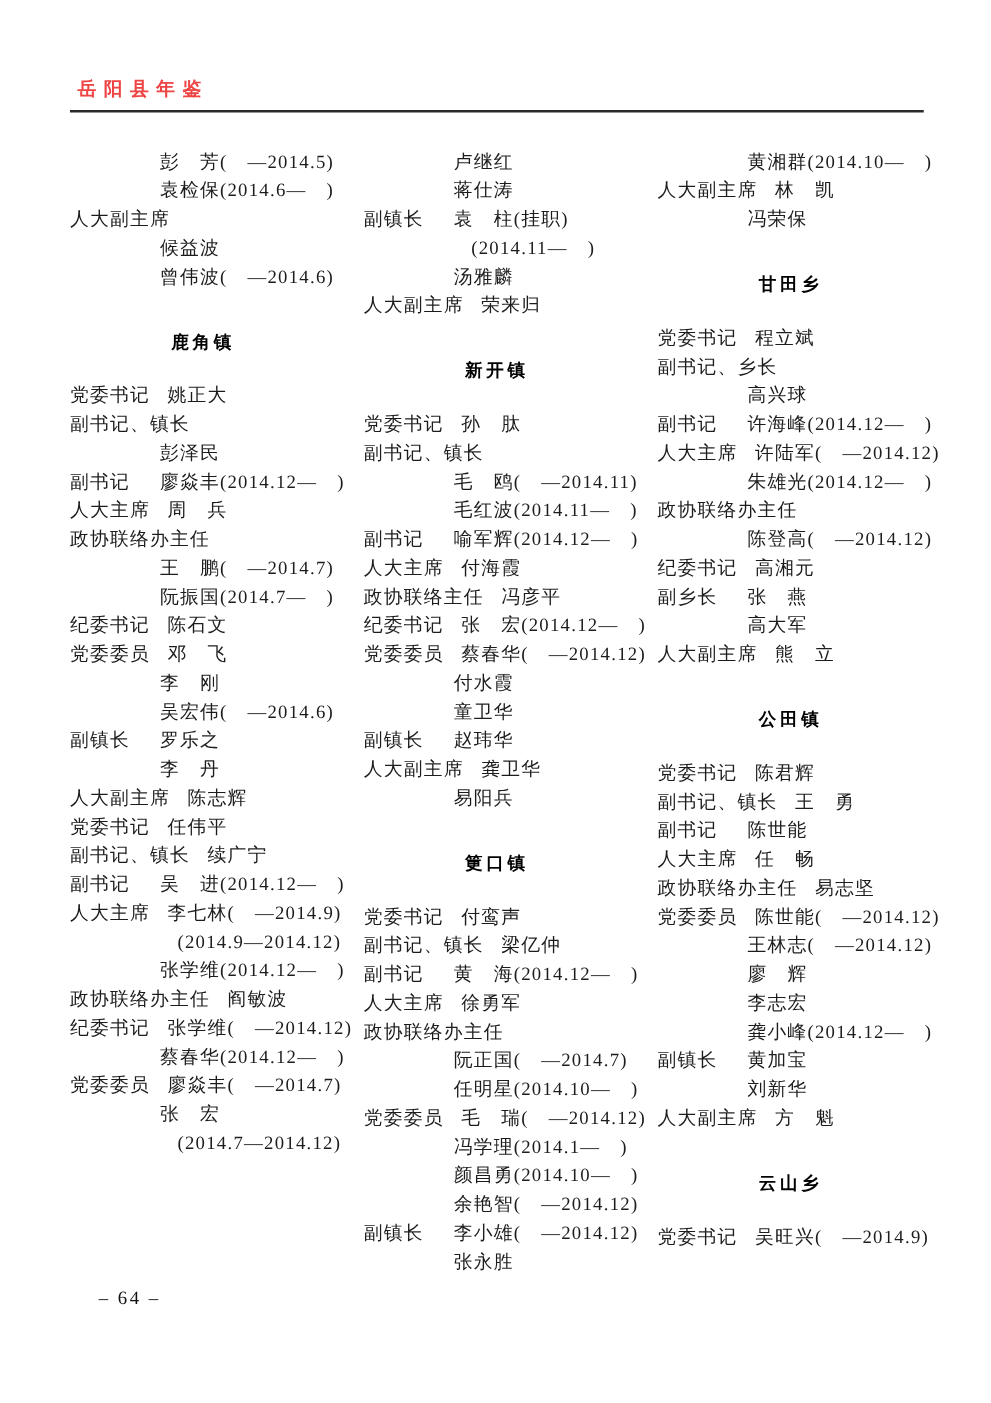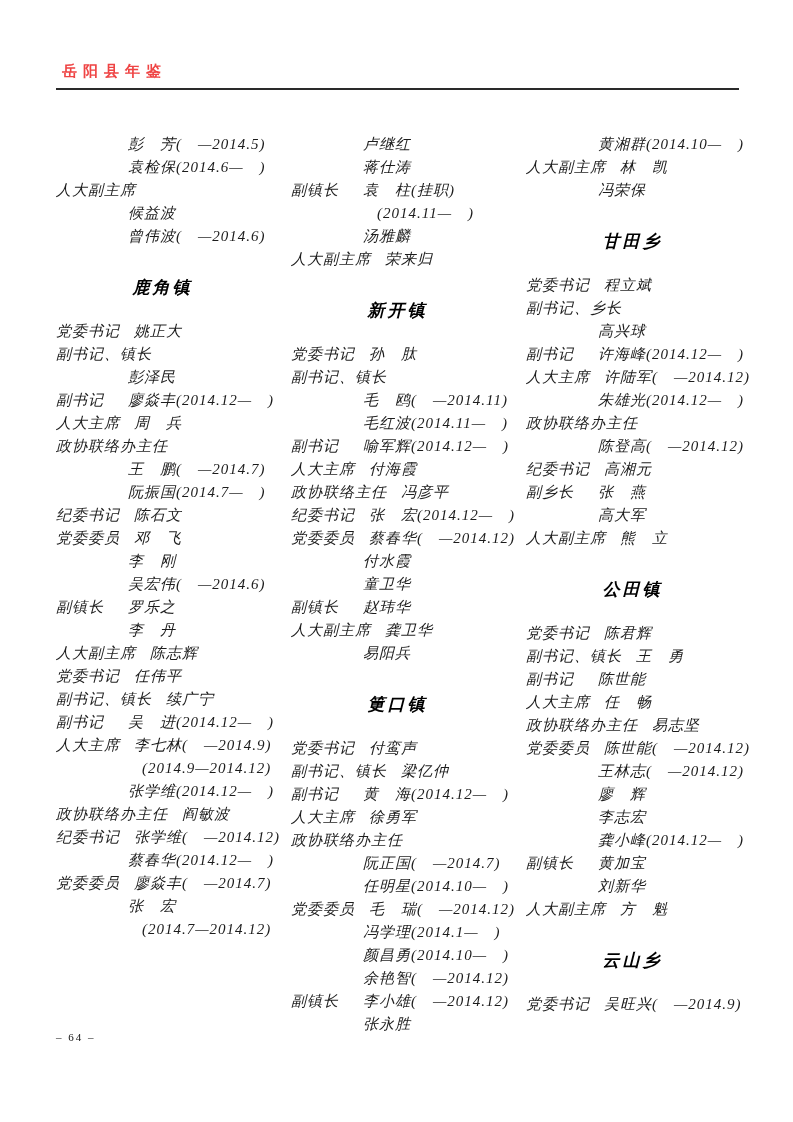--- a/index.html
+++ b/index.html
@@ -3,34 +3,34 @@
 <meta charset="utf-8">
 <style>
   html,body{margin:0;padding:0;}
   body{
     width:793px;height:1122px;background:#ffffff;overflow:hidden;
     font-family:"Liberation Serif","DejaVu Serif",serif;color:#1c1c1c;
   }
   .page{position:relative;width:793px;height:1122px;box-sizing:border-box;padding:62px 54px 0 56px;}
   .masthead{font-size:15px;font-weight:bold;letter-spacing:6px;color:#ef4444;padding-left:6px;}
   .header-rule{margin-top:7px;border-top:2px solid #2a2a2a;height:0;}
-  .columns{display:flex;gap:22px;margin-top:43px;font-style:italic;}
+  .columns{display:flex;gap:22px;margin-top:29px;}
   .col{flex:1 1 0;min-width:0;font-size:15px;}
   .line{display:flex;line-height:23px;white-space:nowrap;letter-spacing:1px;}
   .role{flex:none;min-width:58px;margin-right:14px;}
   .role.wide{min-width:0;}
   .name{flex:none;}
   .indent-1{padding-left:72px;}
   .indent-2{padding-left:86px;}
   .section-title{
-    text-align:center;font-weight:bold;font-size:17px;letter-spacing:3px;
+    text-align:center;font-weight:bold;font-size:14px;letter-spacing:3px;
     font-family:"Liberation Sans","DejaVu Sans",sans-serif;color:#000;
     line-height:23px;margin:28px 0 21px 0;
   }
-  .folio{position:absolute;left:56px;top:1031px;font-size:11px;letter-spacing:2px;color:#111;}
+  .folio{position:absolute;left:79px;top:1031px;font-size:15px;letter-spacing:2px;color:#111;}
 </style>
 </head>
 <body>
 
 <div class="page">
   <div class="masthead">岳阳县年鉴</div>
   <div class="header-rule"></div>
   <div class="columns">
     <div class="col">
         <div class="line">

